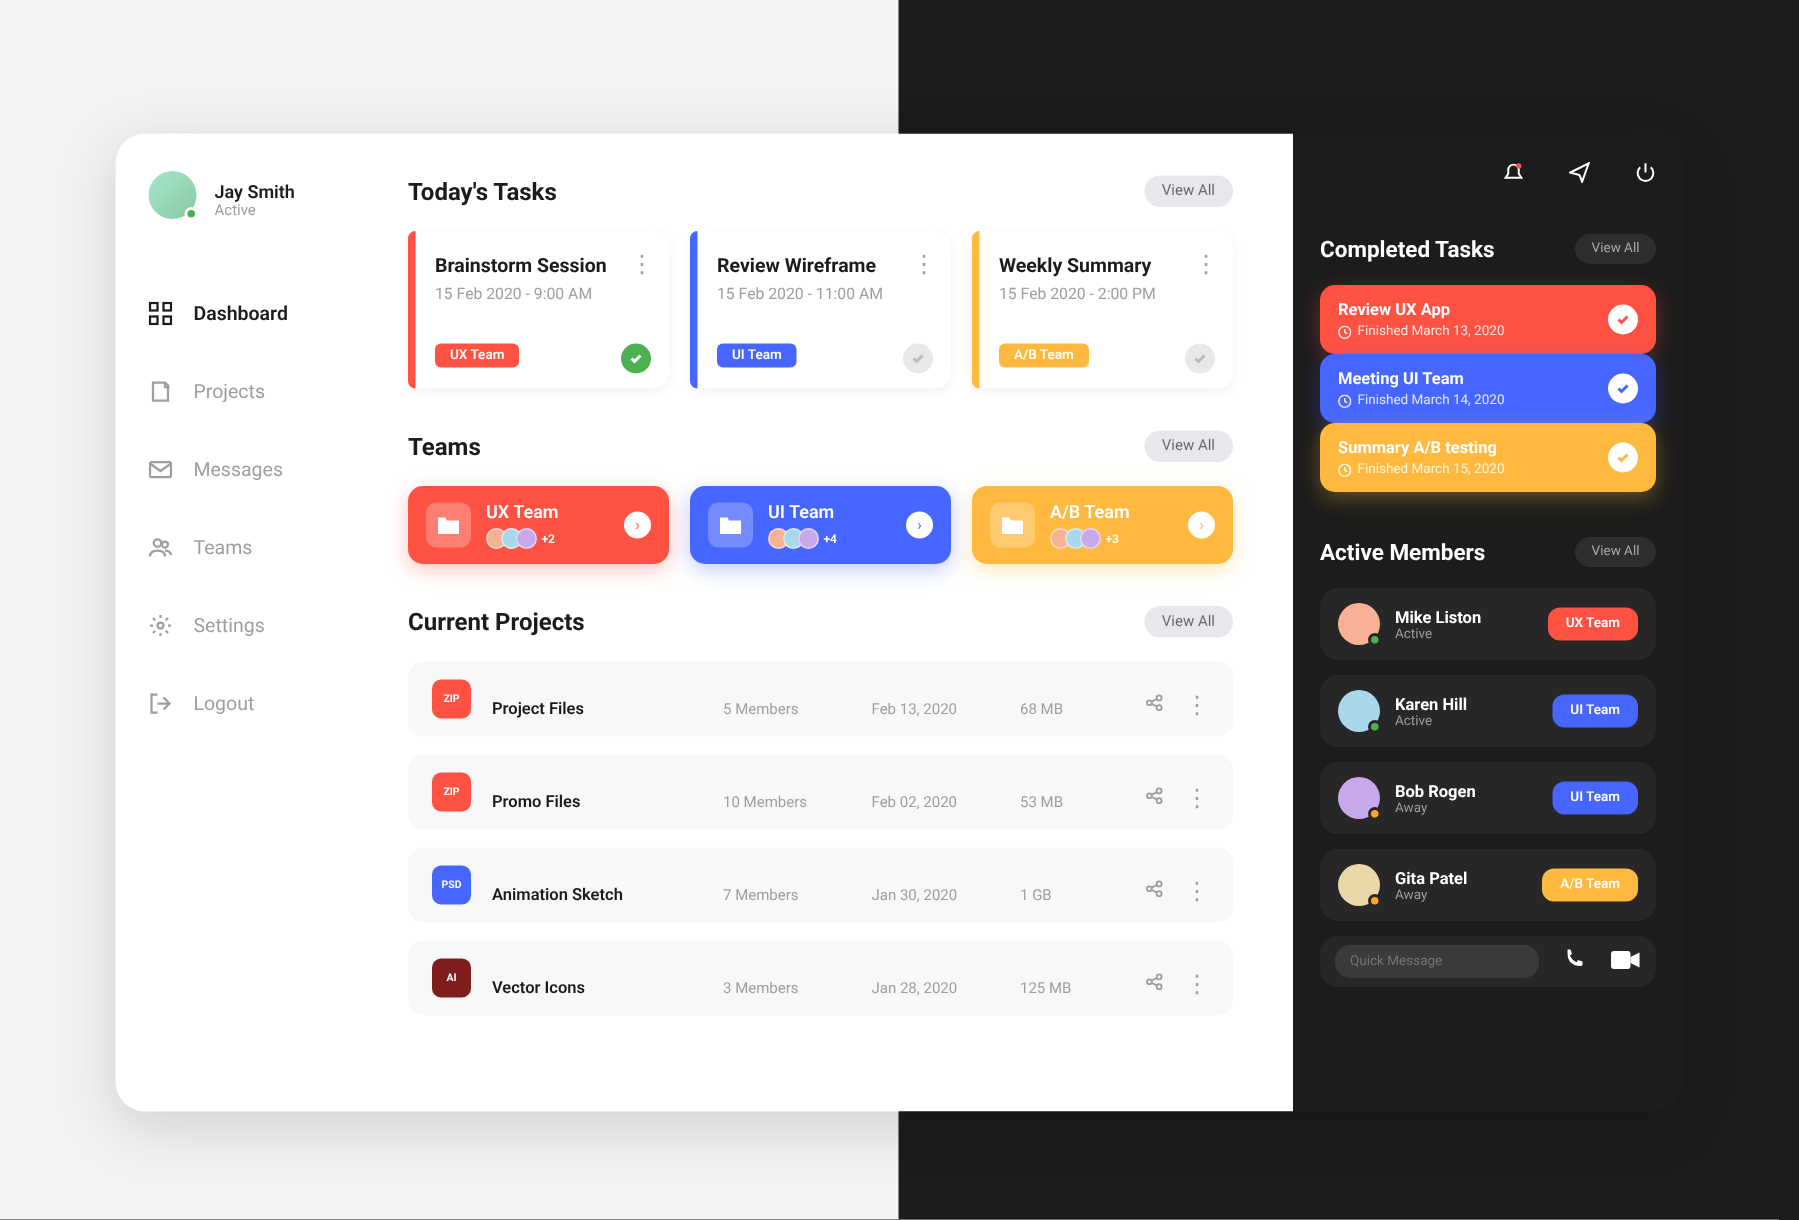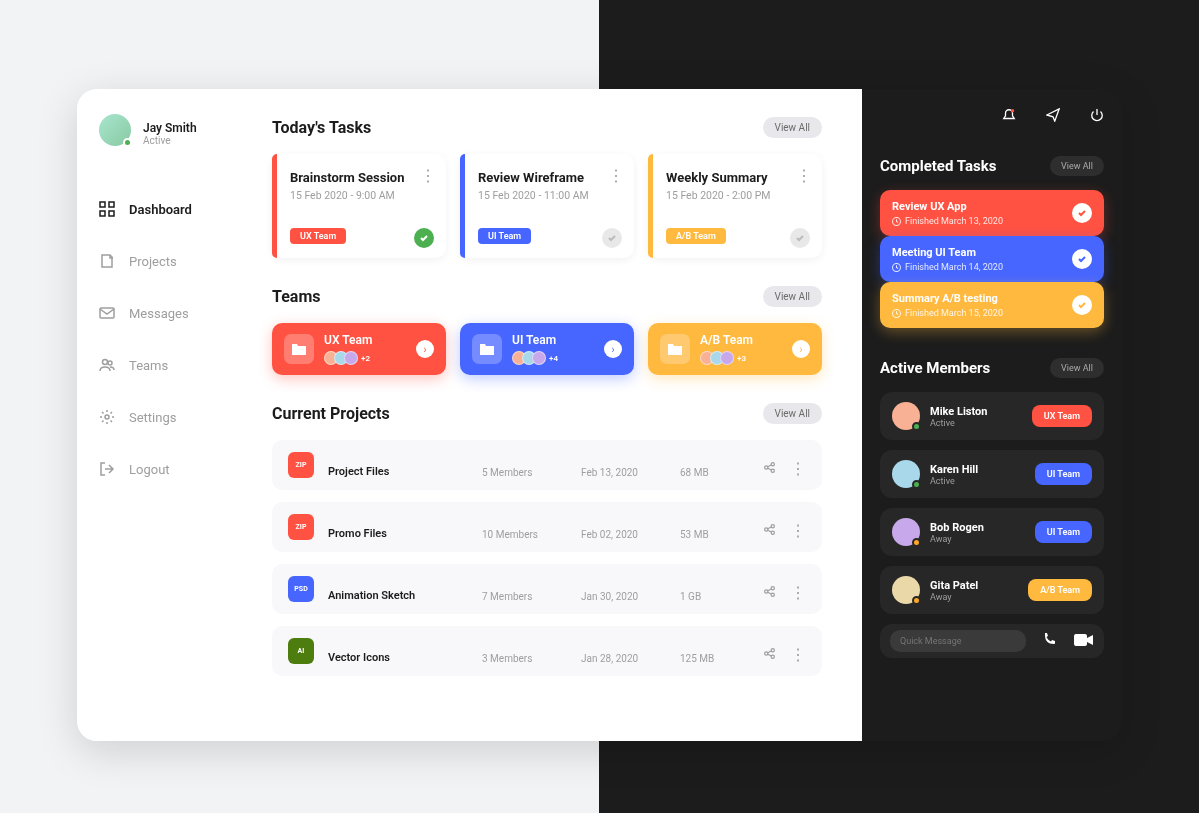--- a/index.html
+++ b/index.html
@@ -293,21 +293,21 @@
       <span><svg width="13" height="13" viewBox="0 0 16 16" fill="none" stroke="currentColor" stroke-width="1.5">
                 <circle cx="4" cy="8" r="2"></circle>
                 <circle cx="12" cy="4" r="2"></circle>
                 <circle cx="12" cy="12" r="2"></circle>
                 <path d="M6 7l4-2M6 9l4 2"></path>
               </svg></span>
       <span>⋮</span>
     </div>
         </div>
         <div class="project-row">
-          <div class="proj-icon" style="background:#4d7c0f">AI</div>
+          <div class="proj-icon" style="background:#7f1d1d">AI</div>
     <div class="proj-name">Vector Icons</div>
     <div class="proj-members">3 Members</div>
     <div class="proj-date">Jan 28, 2020</div>
     <div class="proj-size">125 MB</div>
     <div class="proj-actions">
       <span><svg width="13" height="13" viewBox="0 0 16 16" fill="none" stroke="currentColor" stroke-width="1.5">
                 <circle cx="4" cy="8" r="2"></circle>
                 <circle cx="12" cy="4" r="2"></circle>
                 <circle cx="12" cy="12" r="2"></circle>
                 <path d="M6 7l4-2M6 9l4 2"></path>

